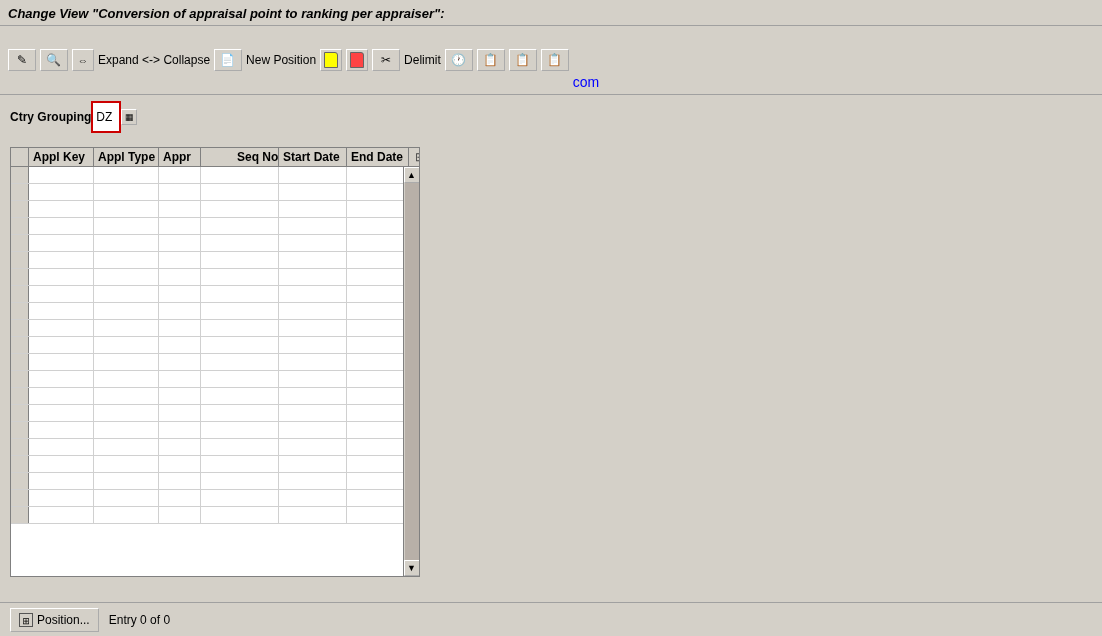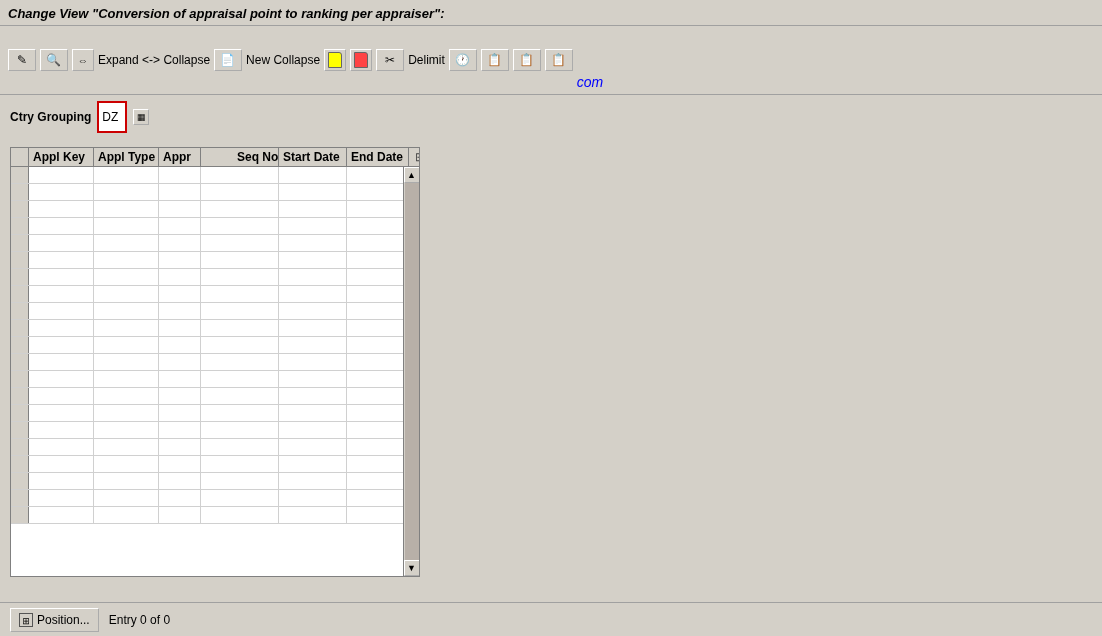--- a/index.html
+++ b/index.html
@@ -58,21 +58,20 @@
     .toolbar-label {
       font-size: 12px;
       color: #000;
       cursor: pointer;
     }
 
     .filter-row {
       padding: 6px 10px;
       display: flex;
       align-items: center;
-      gap: 6px;
       background: #d4d0c8;
     }
 
     .filter-label {
       font-size: 12px;
       font-weight: bold;
       color: #000;
     }
 
     .filter-input {
@@ -302,21 +301,21 @@
     </button>
 
     <button class="toolbar-btn">
       <span class="icon-expand-collapse">⇔</span>
     </button>
     <span class="toolbar-label">Expand &lt;-&gt; Collapse</span>
 
     <button class="toolbar-btn">
       <span class="tb-icon">📄</span>
     </button>
-    <span class="toolbar-label">New Collapse</span>
+    <span class="toolbar-label">New Position</span>
 
     <button class="toolbar-btn">
       <span class="icon-yellow-doc"></span>
     </button>
 
     <button class="toolbar-btn">
       <span class="icon-red-doc"></span>
     </button>
 
     <button class="toolbar-btn">
@@ -333,21 +332,21 @@
     </button>
 
     <button class="toolbar-btn">
       <span class="tb-icon">📋</span>
     </button>
 
     <button class="toolbar-btn">
       <span class="tb-icon">📋</span>
     </button>
 
-    <span class="toolbar-label" style="font-size:14px; color:#00f; font-style:italic;margin-top:44px;">com</span>
+    <span class="toolbar-label" style="font-size:14px; color:#00f; margin-top:44px;">com</span>
 
   </div>
 
   <div class="filter-row">
     <span class="filter-label">Ctry Grouping</span>
     <input class="filter-input" type="text" value="DZ" style="">
     <button class="filter-btn-small">
       <span>▦</span>
     </button>
   </div>

